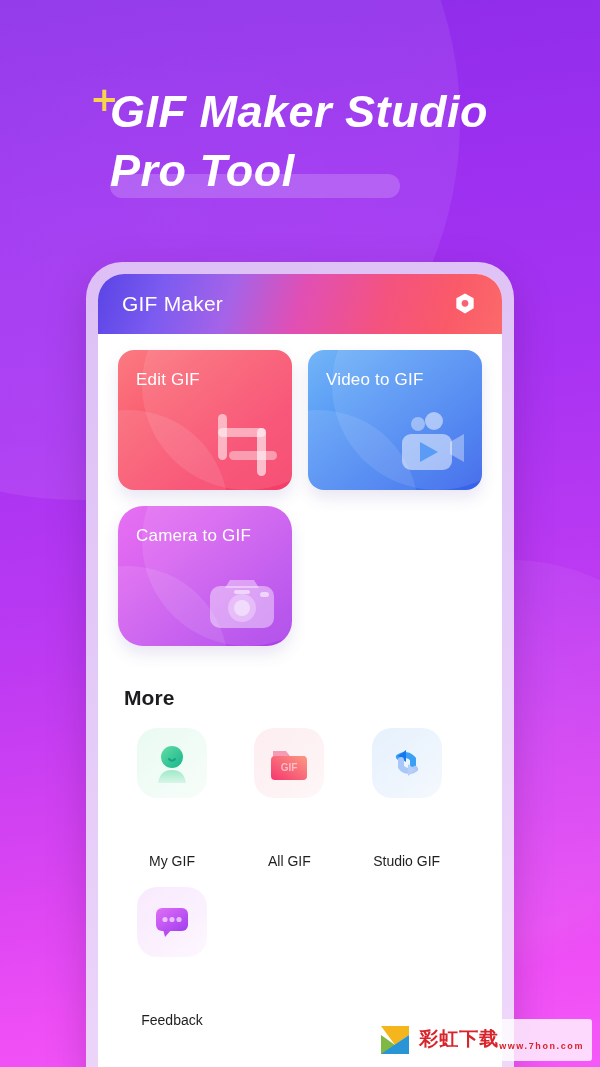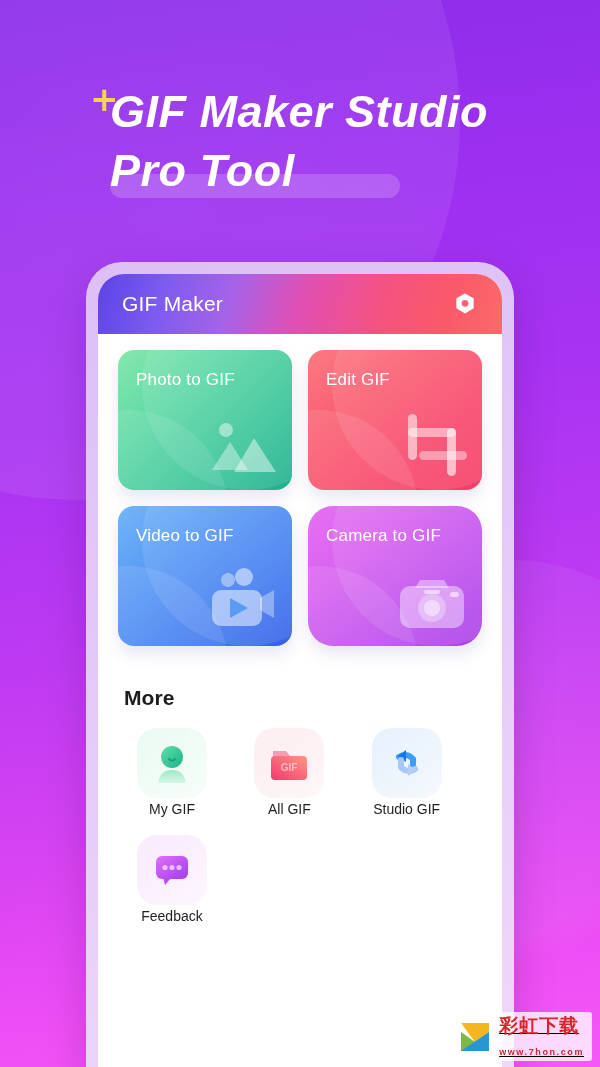--- a/index.html
+++ b/index.html
@@ -163,30 +163,31 @@
     display: grid;
     grid-template-columns: repeat(3, 1fr);
     row-gap: 18px;
     justify-items: start;
   }
   .more-item {
     width: 96px;
     display: flex;
     flex-direction: column;
     align-items: center;
+    gap: 33px;
   }
   .more-tile {
     width: 70px; height: 70px;
     border-radius: 20px;
     display: flex;
     align-items: center;
     justify-content: center;
   }
   .more-label {
-    margin-top: 3px;
+    margin-top: 22px;
     font-size: 14px;
     color: #1f1f21;
     text-align: right;
     white-space: nowrap;
   }
   .tile-mygif   { background: linear-gradient(140deg, #e9faf2 0%, #f2fcf7 60%, #f7fdfa 100%); }
   .tile-allgif  { background: linear-gradient(140deg, #fdeef1 0%, #fdf2f4 60%, #fef7f8 100%); }
   .tile-tailor  { background: linear-gradient(140deg, #fdf3e2 0%, #fdf7ec 60%, #fefaf4 100%); }
   .tile-rotate  { background: linear-gradient(140deg, #e6f1fd 0%, #eef5fd 60%, #f5f9fe 100%); }
   .tile-feedback{ background: linear-gradient(140deg, #f8eafd 0%, #fbf1fe 60%, #fdf7ff 100%); }
@@ -196,21 +197,21 @@
     position: absolute;
     right: 8px; bottom: 6px;
     display: flex;
     align-items: center;
     gap: 7px;
     background: rgba(255,255,255,0.78);
     padding: 4px 8px 4px 4px;
     border-radius: 3px;
   }
   .wm-logo { width: 34px; height: 34px; display:block; }
-  .wm-text { display: flex; flex-direction: column; line-height: 1; text-decoration: underline; }
+  .wm-text { display: flex; flex-direction: row; line-height: 1; }
   .wm-cn {
     font-size: 19px; font-weight: 700; color: #d9232a;
     font-family: "DejaVu Sans", sans-serif; letter-spacing: 1px;
   }
   .wm-url {
     font-size: 9px; font-weight: 700; color: #d9232a;
     letter-spacing: 1.6px; margin-top: 13px;
   }
 </style>
 </head>
@@ -235,30 +236,20 @@
         <span>
           <svg class="gear-icon" viewBox="0 0 24 24">
             <path d="M12 2.2 20 6.8v9.2L12 20.8 4 16V6.8z" fill="#ffffff"></path>
             <circle cx="12" cy="11.4" r="3.1" fill="#fa6273"></circle>
           </svg>
         </span>
       </div>
 
       <div class="feature-grid">
 
-        <div class="feature-card card-photo">
-          <div class="swirl"></div>
-          <div class="swirl2"></div>
-          <span class="feature-label">Photo to GIF</span>
-          <svg class="feature-art" viewBox="0 0 76 76">
-            <circle cx="22" cy="22" r="7" fill="rgba(255,255,255,0.45)"></circle>
-            <path d="M8 62 L26 34 L44 62 Z" fill="rgba(255,255,255,0.38)"></path>
-            <path d="M30 64 L50 30 L72 64 Z" fill="rgba(255,255,255,0.45)"></path>
-          </svg>
-        </div>
 
         <div class="feature-card card-edit">
           <div class="swirl"></div>
           <div class="swirl2"></div>
           <span class="feature-label">Edit GIF</span>
           <svg class="feature-art" viewBox="0 0 76 76">
             <rect x="14" y="6" width="9" height="46" rx="4.5" fill="rgba(255,255,255,0.55)"></rect>
             <rect x="14" y="20" width="48" height="9" rx="4.5" fill="rgba(255,255,255,0.5)"></rect>
             <rect x="53" y="20" width="9" height="48" rx="4.5" fill="rgba(255,255,255,0.62)"></rect>
             <rect x="25" y="43" width="48" height="9" rx="4.5" fill="rgba(255,255,255,0.42)"></rect>

